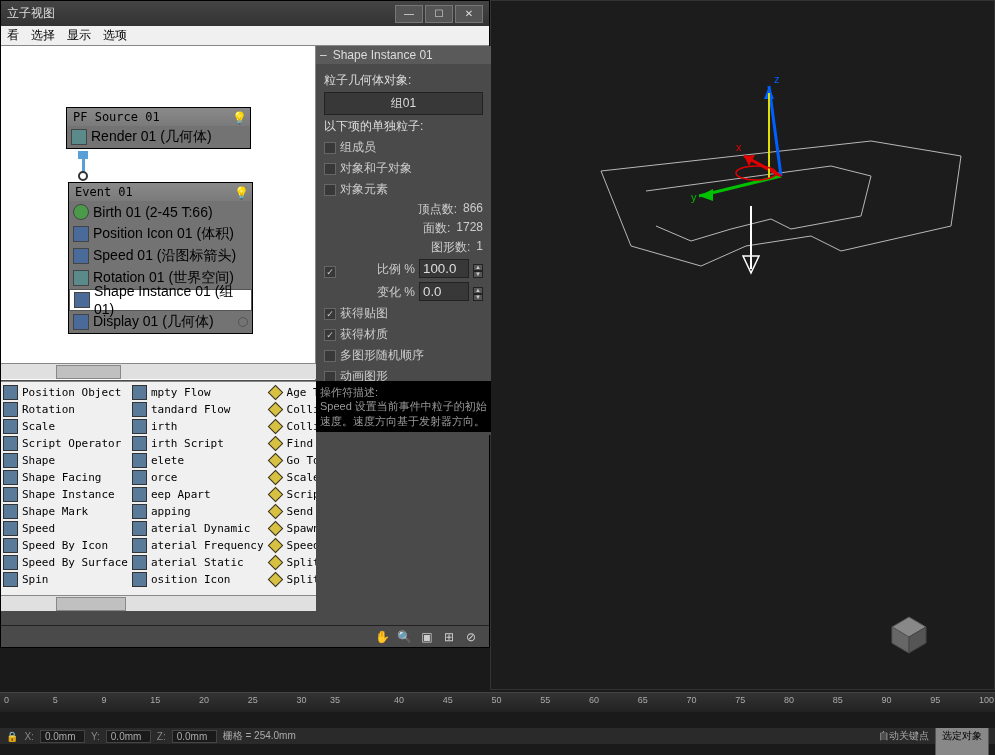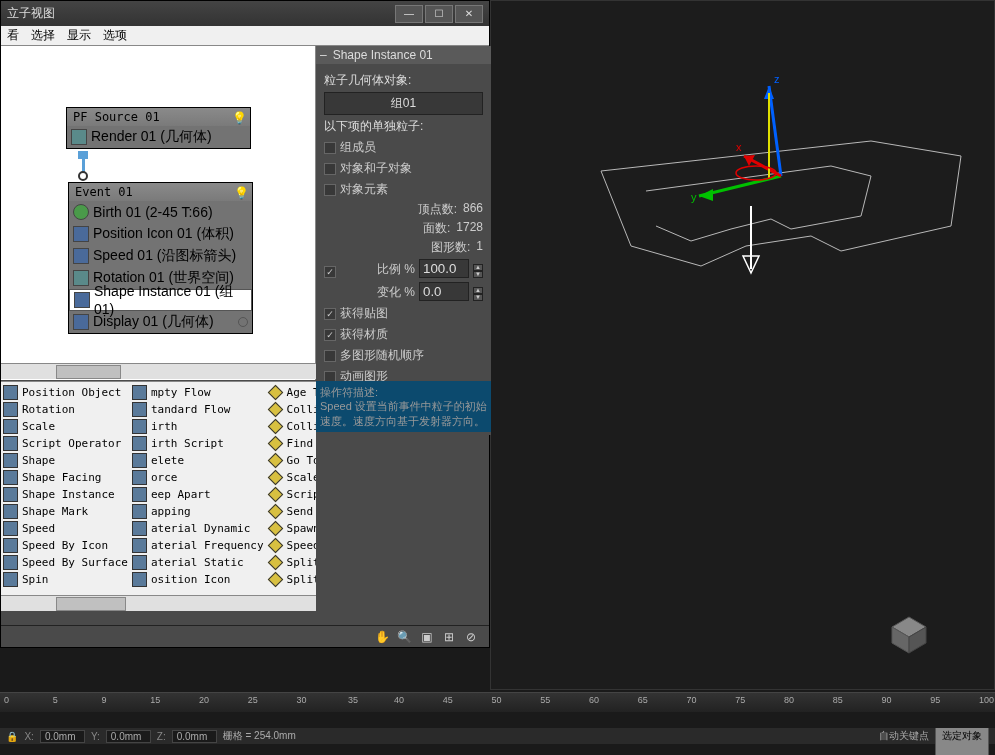--- a/index.html
+++ b/index.html
@@ -46,21 +46,21 @@
 .chk { width: 12px; height: 12px; background: #383838; border: 1px solid #666; flex-shrink: 0; display: flex; align-items: center; justify-content: center; font-size: 9px; }
 .chk.on::before { content: "✓"; color: #ccc; }
 .stat-row { display: flex; justify-content: flex-end; gap: 6px; padding: 1px 0; }
 .stat-row .lbl { text-align: center; }
 .spin-row { display: flex; align-items: flex-end; gap: 4px; padding: 2px 0; }
 .spin-row .lbl { flex: 1; text-align: right; }
 .spin-input { width: 50px; background: #383838; border: 1px solid #222; color: #ddd; padding: 1px 3px; }
 .spin-btns { display: flex; flex-direction: column; }
 .spin-btn { width: 10px; height: 7px; background: #555; border: 1px solid #222; font-size: 6px; line-height: 4px; text-align: center; }
 
-.desc-box { position: absolute; left: 315px; top: 380px; width: 175px; padding: 4px; background: #0c4a6e; color: #999; font-size: 11px; line-height: 1.3; }
+.desc-box { position: absolute; left: 315px; top: 380px; width: 175px; padding: 4px; background: #000000; color: #999; font-size: 11px; line-height: 1.3; }
 
 
 .depot { position: absolute; left: 0; top: 380px; width: 315px; height: 230px; background: #f0f0f0; border-top: 1px solid #888; overflow: hidden; color: #000; }
 .depot-cols { display: flex; padding: 2px; gap: 4px; }
 .depot-col { flex: 1; }
 .depot-item { display: flex; align-items: center; padding: 1px 0; font-family: monospace; font-size: 11px; height: 17px; white-space: nowrap; }
 .depot-ic { width: 15px; height: 15px; background: #5a7a9a; margin-right: 4px; flex-shrink: 0; border: 1px solid #333; }
 .depot-ic.y { background: #d8c040; transform: rotate(45deg); width: 11px; height: 11px; margin: 0 6px 0 2px; }
 .depot-scroll { position: absolute; bottom: 0; left: 0; right: 0; height: 16px; background: #e0e0e0; border-top: 1px solid #888; }
 .depot-thumb { position: absolute; height: 14px; width: 70px; left: 55px; top: 1px; background: #c0c0c0; border: 1px solid #888; }
@@ -440,21 +440,21 @@
 
 <div class="timeline">
   <div class="tl-ruler" id="tl-ruler">
       <span class="tl-tick" style="left: 4px;">0</span>
       <span class="tl-tick" style="left: 52.75px;">5</span>
       <span class="tl-tick" style="left: 101.5px;">9</span>
       <span class="tl-tick" style="left: 150.25px;">15</span>
       <span class="tl-tick" style="left: 199px;">20</span>
       <span class="tl-tick" style="left: 247.75px;">25</span>
       <span class="tl-tick" style="left: 296.5px;">30</span>
-      <span class="tl-tick" style="left: 348px;">35</span>
+      <span class="tl-tick" style="left: 330px;">35</span>
       <span class="tl-tick" style="left: 394px;">40</span>
       <span class="tl-tick" style="left: 442.75px;">45</span>
       <span class="tl-tick" style="left: 491.5px;">50</span>
       <span class="tl-tick" style="left: 540.25px;">55</span>
       <span class="tl-tick" style="left: 589px;">60</span>
       <span class="tl-tick" style="left: 637.75px;">65</span>
       <span class="tl-tick" style="left: 686.5px;">70</span>
       <span class="tl-tick" style="left: 735.25px;">75</span>
       <span class="tl-tick" style="left: 784px;">80</span>
       <span class="tl-tick" style="left: 832.75px;">85</span>

